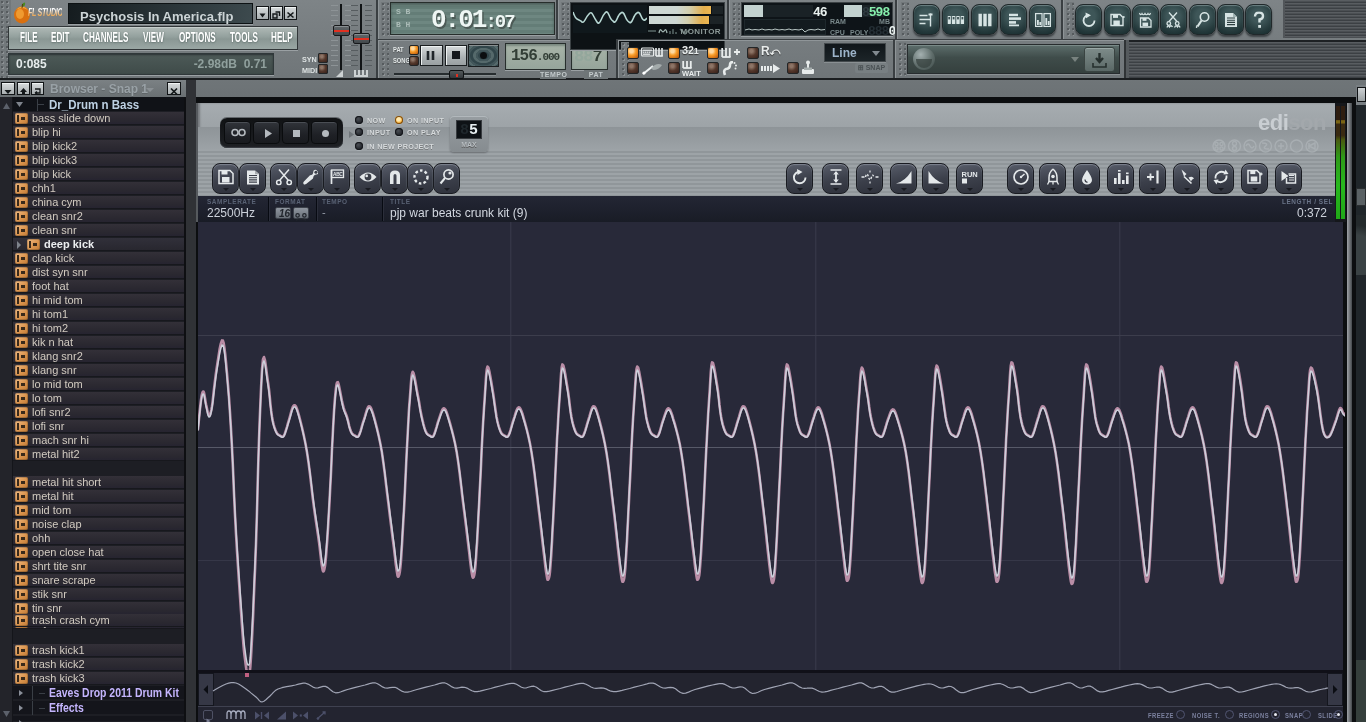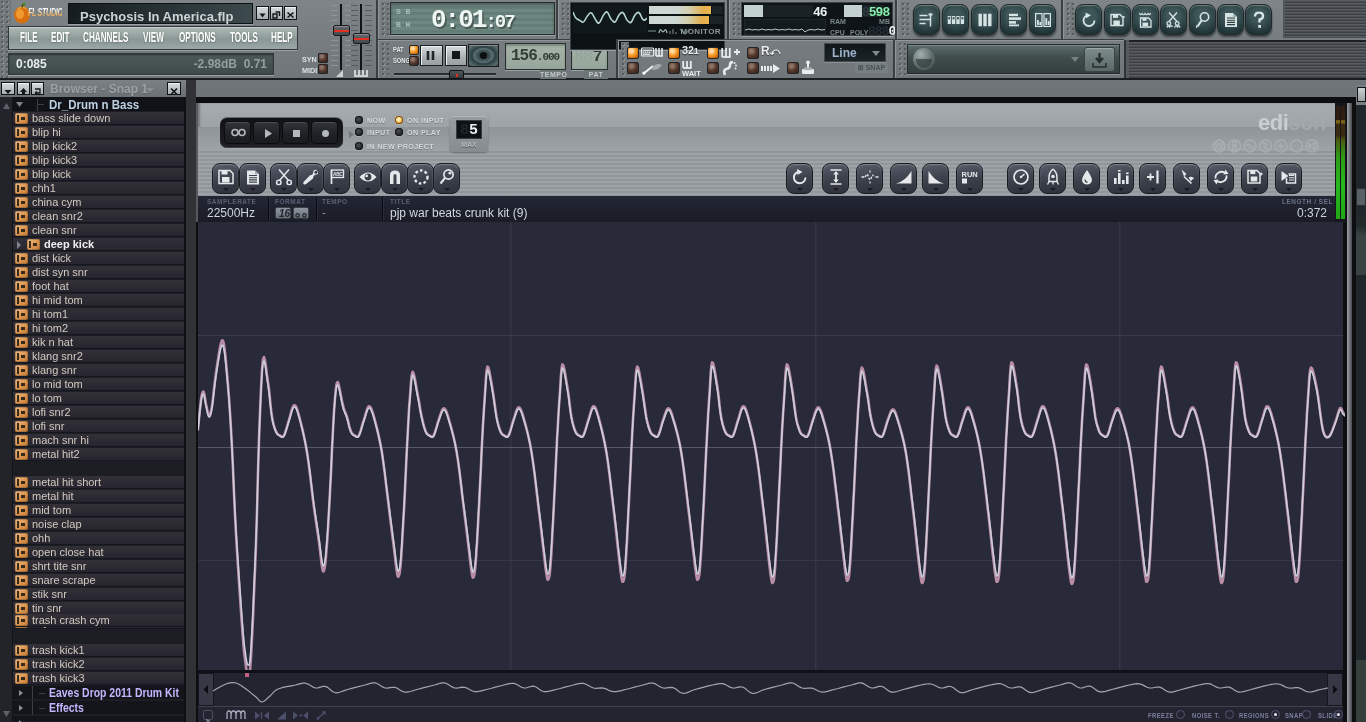--- a/index.html
+++ b/index.html
@@ -471,21 +471,21 @@
       </div>
 <div class="brow" style="top:158px;background:linear-gradient(#31303a,#28272f)">
         <span style="left:31px;font-weight:bold;color:#eceef0">deep kick</span>
         <svg style="position:absolute;left:3px;top:3px" width="6" height="8">
           <path d="M1 0 L5 4 1 8Z" fill="#7e838c"></path>
         </svg>
         <i style="left:14px"></i>
       </div>
 <div class="brow" style="top:172px">
         <i></i>
-        <span>dist kick</span>
+        <span>clap kick</span>
       </div>
 <div class="brow" style="top:186px">
         <i></i>
         <span>dist syn snr</span>
       </div>
 <div class="brow" style="top:200px">
         <i></i>
         <span>foot hat</span>
       </div>
 <div class="brow" style="top:214px">

